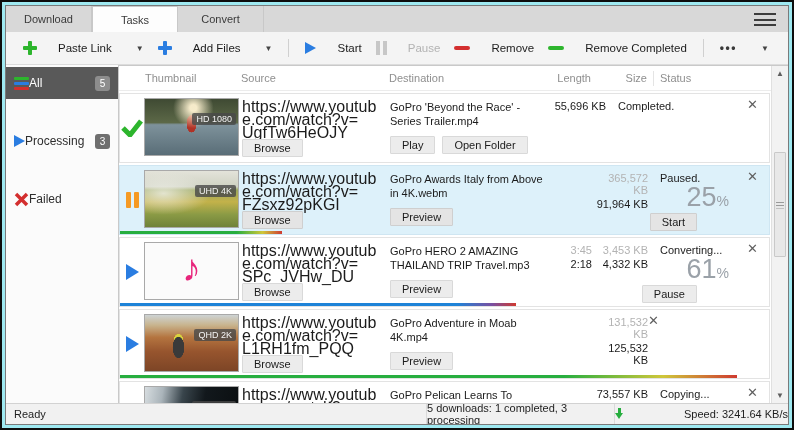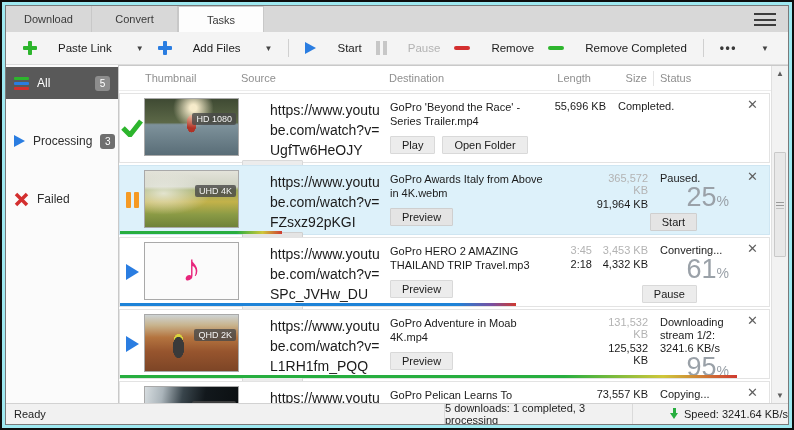--- a/index.html
+++ b/index.html
@@ -25,21 +25,21 @@
   .vsep{width:1px;height:18px;background:#d0d0d0;margin:0 9px;flex:none;}
   .tri{width:0;height:0;border-left:11px solid #2a7de1;border-top:6px solid transparent;border-bottom:6px solid transparent;flex:none;}
   .pausebars{display:flex;gap:3px;flex:none;}
   .pausebars i{width:4px;height:14px;background:#c7c7c7;}
   .dash{width:16px;height:4px;border-radius:2px;background:var(--c);flex:none;}
   .dots{font-size:12px;color:#3a3a3a;letter-spacing:1.5px;font-weight:bold;}
 
   
   .main{flex:1;display:flex;min-height:0;background:#fbfbfb;}
   .sidebar{width:112px;flex:none;padding-top:2px;}
-  .side-item{height:32px;display:flex;align-items:center;gap:8px;padding:0 8px;margin-bottom:26px;font-size:12px;color:#2e2e2e;cursor:pointer;}
+  .side-item{height:32px;display:flex;align-items:center;padding:0 8px;margin-bottom:26px;font-size:12px;color:#2e2e2e;cursor:pointer;}
   .side-item.active{background:#595959;color:#fff;}
   .side-badge{margin-left:auto;min-width:15px;height:15px;border-radius:3px;background:#6f6f6f;color:#fff;font-size:10px;display:flex;align-items:center;justify-content:center;padding:0 3px;}
   .side-item.active .side-badge{background:#8d8d8d;}
   .side-badge:empty{display:none;}
   .icon-all{display:flex;flex-direction:column;gap:2px;width:15px;flex:none;}
   .icon-all i{height:3px;border-radius:1px;}
   .tri-sm{width:0;height:0;border-left:11px solid #2a7de1;border-top:6px solid transparent;border-bottom:6px solid transparent;flex:none;}
 
   
   .list-wrap{flex:1;display:flex;min-width:0;border-left:1px solid #c9c9c9;border-top:1px solid #c9c9c9;background:#fff;}
@@ -75,21 +75,21 @@
     linear-gradient(180deg,#e3e3da 0%,#cfd2c2 28%,#9aa65c 34%,#c3b24a 55%,#8a9a45 78%,#6f8239 100%);}
   .thumb.music{background:#fbfbfb;}
   .thumb.music::after{content:"♪";position:absolute;left:50%;top:50%;transform:translate(-50%,-55%);font-size:38px;color:#e8267c;}
   .thumb.canyon{background:
     radial-gradient(ellipse 6px 11px at 36% 58%, #3a3a3a 94%, rgba(0,0,0,0) 100%),
     radial-gradient(ellipse 5px 7px at 36% 46%, #d8d23e 94%, rgba(0,0,0,0) 100%),
     linear-gradient(180deg,#cdd3d4 0%,#c8b48e 18%,#b4743f 40%,#97552e 65%,#7d4526 100%);}
   .thumb.pelican{background:linear-gradient(100deg,#d7dde0 0%,#aab4ba 18%,#39454c 38%,#12181c 60%,#0a0e10 100%);}
 
   .src-cell{width:148px;flex:none;padding:6px 8px 0 0;display:flex;flex-direction:column;font-size:11px;color:#1b1b1b;}
-  .url{font-size:14px;line-height:20px;word-break:break-all;margin-left:28px;}
+  .url{font-size:16px;line-height:13px;word-break:break-all;}
   .btn{font-family:"Liberation Sans",sans-serif;font-size:11px;color:#1b1b1b;background:#ececec;border:1px solid #d9d9d9;padding:2px 11px;border-radius:1px;cursor:pointer;white-space:nowrap;}
   .row.selected .btn{background:#e4e4e4;border-color:#cfcfcf;}
   .src-cell .btn{margin-top:auto;margin-bottom:8px;align-self:flex-start;}
   .dest-cell{width:160px;flex:none;padding-top:6px;display:flex;flex-direction:column;font-size:11px;color:#1b1b1b;}
   .dest-text{line-height:14px;padding-right:6px;}
   .dest-btns{margin-top:auto;margin-bottom:8px;display:flex;gap:7px;}
   .len-cell{width:42px;flex:none;padding-top:6px;text-align:right;font-size:11px;color:#1b1b1b;display:flex;flex-direction:column;gap:2px;}
   .size-cell{width:56px;flex:none;padding-top:6px;text-align:right;font-size:11px;color:#1b1b1b;display:flex;flex-direction:column;gap:2px;}
   .sub{color:#b3b3b3;}
   .sub:empty,.mainval:empty{display:none;}
@@ -109,36 +109,36 @@
   .sb-arrow{position:absolute;left:0;width:100%;text-align:center;font-size:8px;color:#5e5e5e;cursor:pointer;}
   .sb-up{top:3px;} .sb-down{bottom:3px;}
   .sb-thumb{position:absolute;left:2px;right:2px;top:86px;height:105px;background:#e8e8e8;border:1px solid #c9c9c9;border-radius:1px;cursor:pointer;}
   .sb-thumb::after{content:"";position:absolute;left:50%;top:50%;width:8px;height:7px;transform:translate(-50%,-50%);
     background:repeating-linear-gradient(180deg,#9a9a9a 0 1px,rgba(0,0,0,0) 1px 3px);}
 
   
   .statusbar{height:21px;flex:none;background:#f1f1f1;border-top:1px solid #d2d2d2;display:flex;align-items:center;font-size:11px;color:#1e1e1e;}
   .sb-ready{flex:1;padding-left:8px;}
   .sb-mid{width:188px;border-left:1px solid #dadada;display:flex;justify-content:center;align-items:center;height:100%;}
-  .sb-right{width:156px;border-left:1px solid #dadada;display:flex;justify-content:flex-end;align-items:center;gap:5px;height:100%;}
+  .sb-right{width:174px;border-left:1px solid #dadada;display:flex;justify-content:space-between;align-items:center;gap:5px;height:100%;}
   .down-arrow{position:relative;width:9px;height:12px;flex:none;}
   .down-arrow::before{content:"";position:absolute;left:3px;top:0;width:3px;height:6px;background:#27ae3f;}
   .down-arrow::after{content:"";position:absolute;left:0;top:5px;border-left:4.5px solid transparent;border-right:4.5px solid transparent;border-top:6px solid #27ae3f;}
   .check-svg{display:block;}
 </style>
 </head>
 <body>
 
 <div class="window">
   <div class="app">
 
     <div class="tabbar">
       <div class="tab">Download</div>
+      <div class="tab active">Tasks</div>
       <div class="tab">Convert</div>
-      <div class="tab active">Tasks</div>
       <div class="hamburger">
           <i></i>
           <i></i>
           <i></i>
         </div>
     </div>
 
     <div class="toolbar">
       <div class="tbtn">
         <span class="plus" style="--c:#2db52d"></span>
@@ -358,27 +358,20 @@
                   </div>
     </div>
     <div class="len-cell">
       
       
     </div>
     <div class="size-cell">
       <span class="sub">131,532 KB</span>
       <span class="mainval">125,532 KB</span>
     </div>
-    <div class="status-cell">
-      <div class="status-text">Downloading stream 1/2: 3241.6 KB/s</div>
-      <div class="pct">
-        <span class="pct-num">95</span><span class="pct-sign">%</span>
-      </div>
-      <button class="btn action">Pause</button>
-    </div>
     <div class="close-cell">✕</div>
     <div class="progress bar-download" style="width: 95%;"></div>
   </div>
               <div class="row">
     <div class="state-cell">
       
       
       
     </div>
     <div class="thumb-cell">

